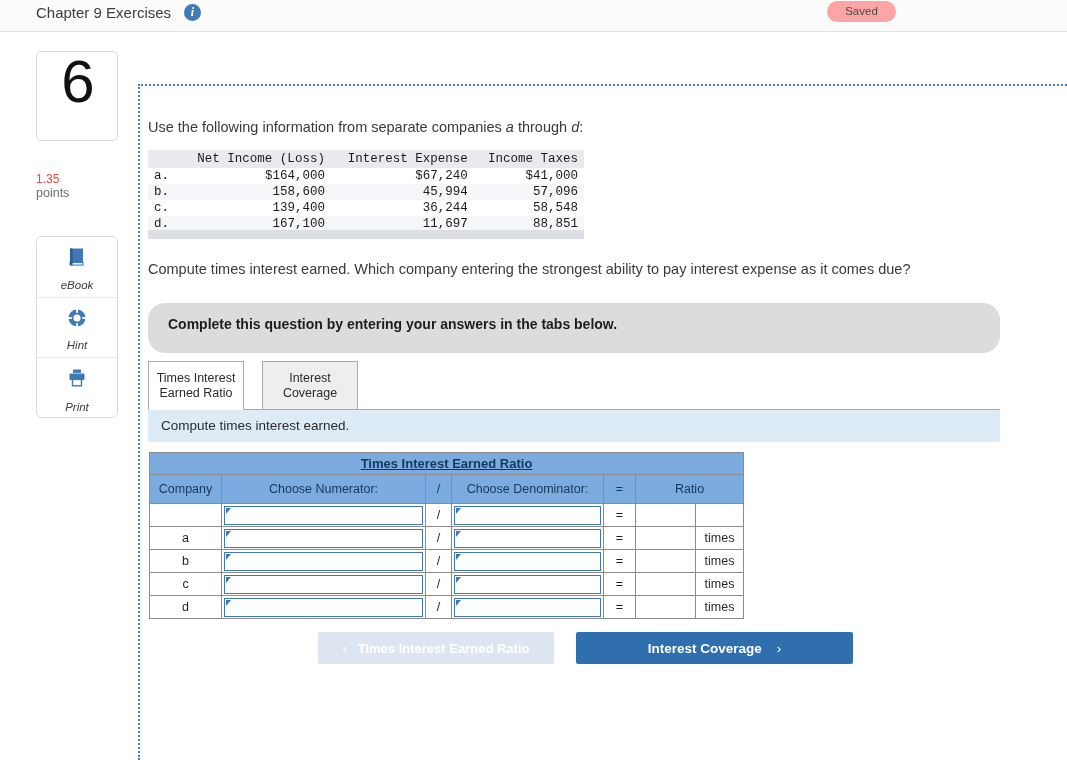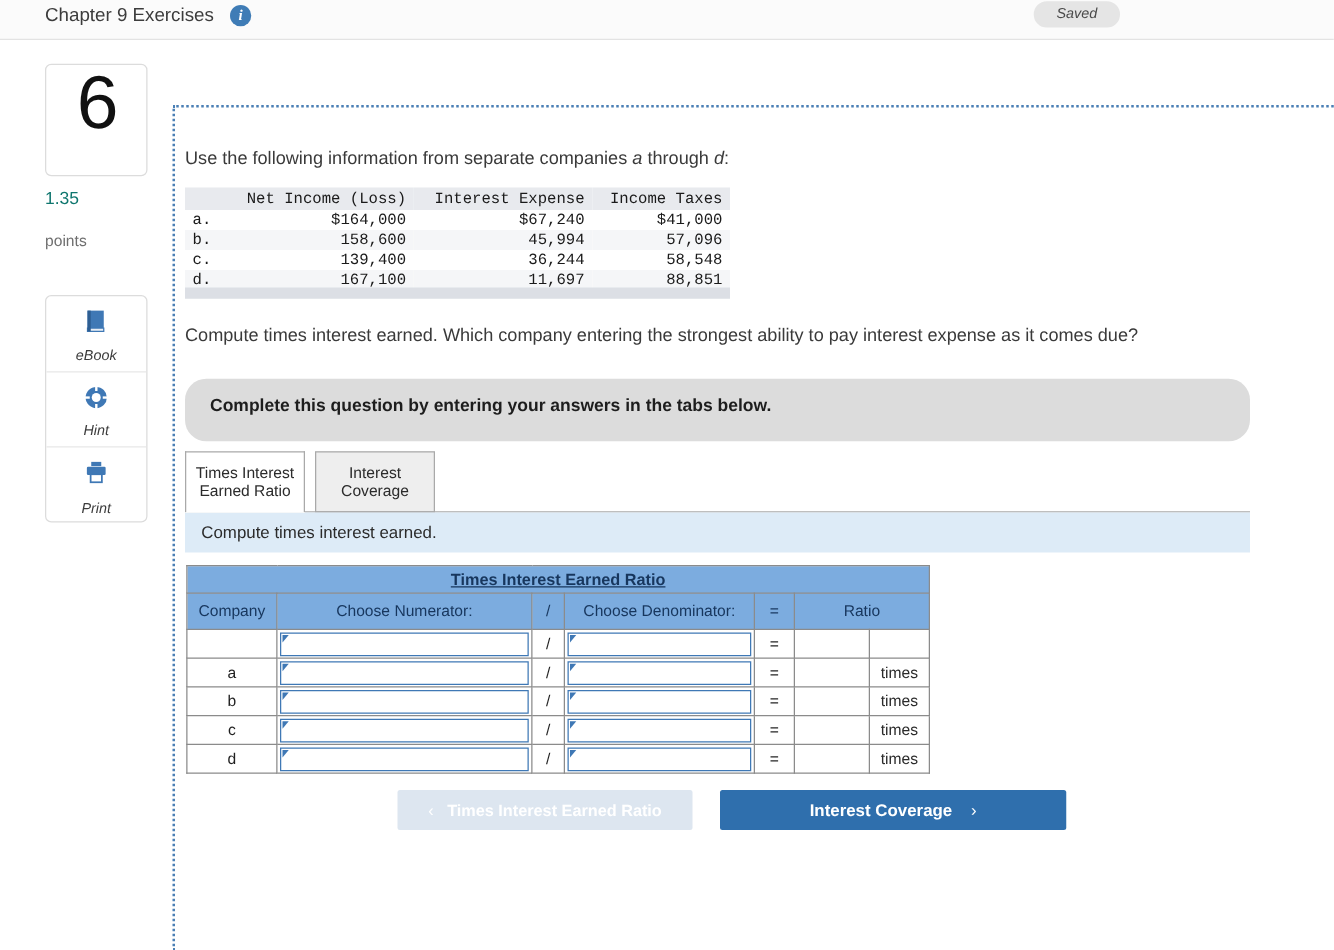--- a/index.html
+++ b/index.html
@@ -27,39 +27,39 @@
     position: absolute; left: 184px; top: 4px;
     width: 17px; height: 17px; border-radius: 50%;
     background: #3f7cb6;
     color: #fff; font-size: 12px; font-weight: bold;
     font-family: "Liberation Serif", serif;
     text-align: center; line-height: 17px; font-style: italic;
   }
   .saved-pill {
     position: absolute; left: 827px; top: 1px;
     width: 69px; height: 21px; border-radius: 11px;
-    background: #e5e5e5; color: #4a4a4a;
-    font-size: 11.5px; text-align: center; line-height: 21px; font-style: italic;
+    background: #fca5a5; color: #4a4a4a;
+    font-size: 11.5px; text-align: center; line-height: 21px;
   }
 
   
   .qcard {
     position: absolute; left: 36px; top: 51px;
     width: 82px; height: 90px;
     border: 1px solid #dcdcdc; border-radius: 5px;
     background: #fff;
   }
   .qnum {
     position: absolute; left: 0; top: -5px; width: 82px;
     text-align: center; font-size: 60px; color: #111;
     font-family: "Liberation Sans", sans-serif; font-weight: 400;
   }
   .points-val {
-    position: absolute; left: 36px; top: 150px;
-    font-size: 14px; color: #0f766e;
+    position: absolute; left: 36px; top: 172px;
+    font-size: 12px; color: #ef4444;
   }
   .points-lbl {
     position: absolute; left: 36px; top: 186px;
     font-size: 12.5px; color: #6f6f6f;
   }
   .toolbox {
     position: absolute; left: 36px; top: 236px;
     width: 82px; height: 182px;
     border: 1px solid #dcdcdc; border-radius: 5px;
     background: #fff; overflow: hidden;
@@ -142,21 +142,21 @@
     border: 1px solid #a9a9a9;
     font-size: 12.5px; color: #2b2b2b;
     text-align: center; line-height: 15px;
     padding-top: 9px; cursor: pointer;
   }
   .tab.active {
     left: 0; width: 96px;
     background: #fff; border-bottom-color: #fff; z-index: 2;
   }
   .tab.inactive {
-    left: 104px; width: 96px;
+    left: 114px; width: 96px;
     background: #eeeeee;
   }
   .tabs-underline {
     position: absolute; left: 148px; top: 409px;
     width: 852px; height: 1px; background: #a9a9a9;
   }
 
   .subprompt {
     position: absolute; left: 148px; top: 410px;
     width: 852px; height: 32px;

